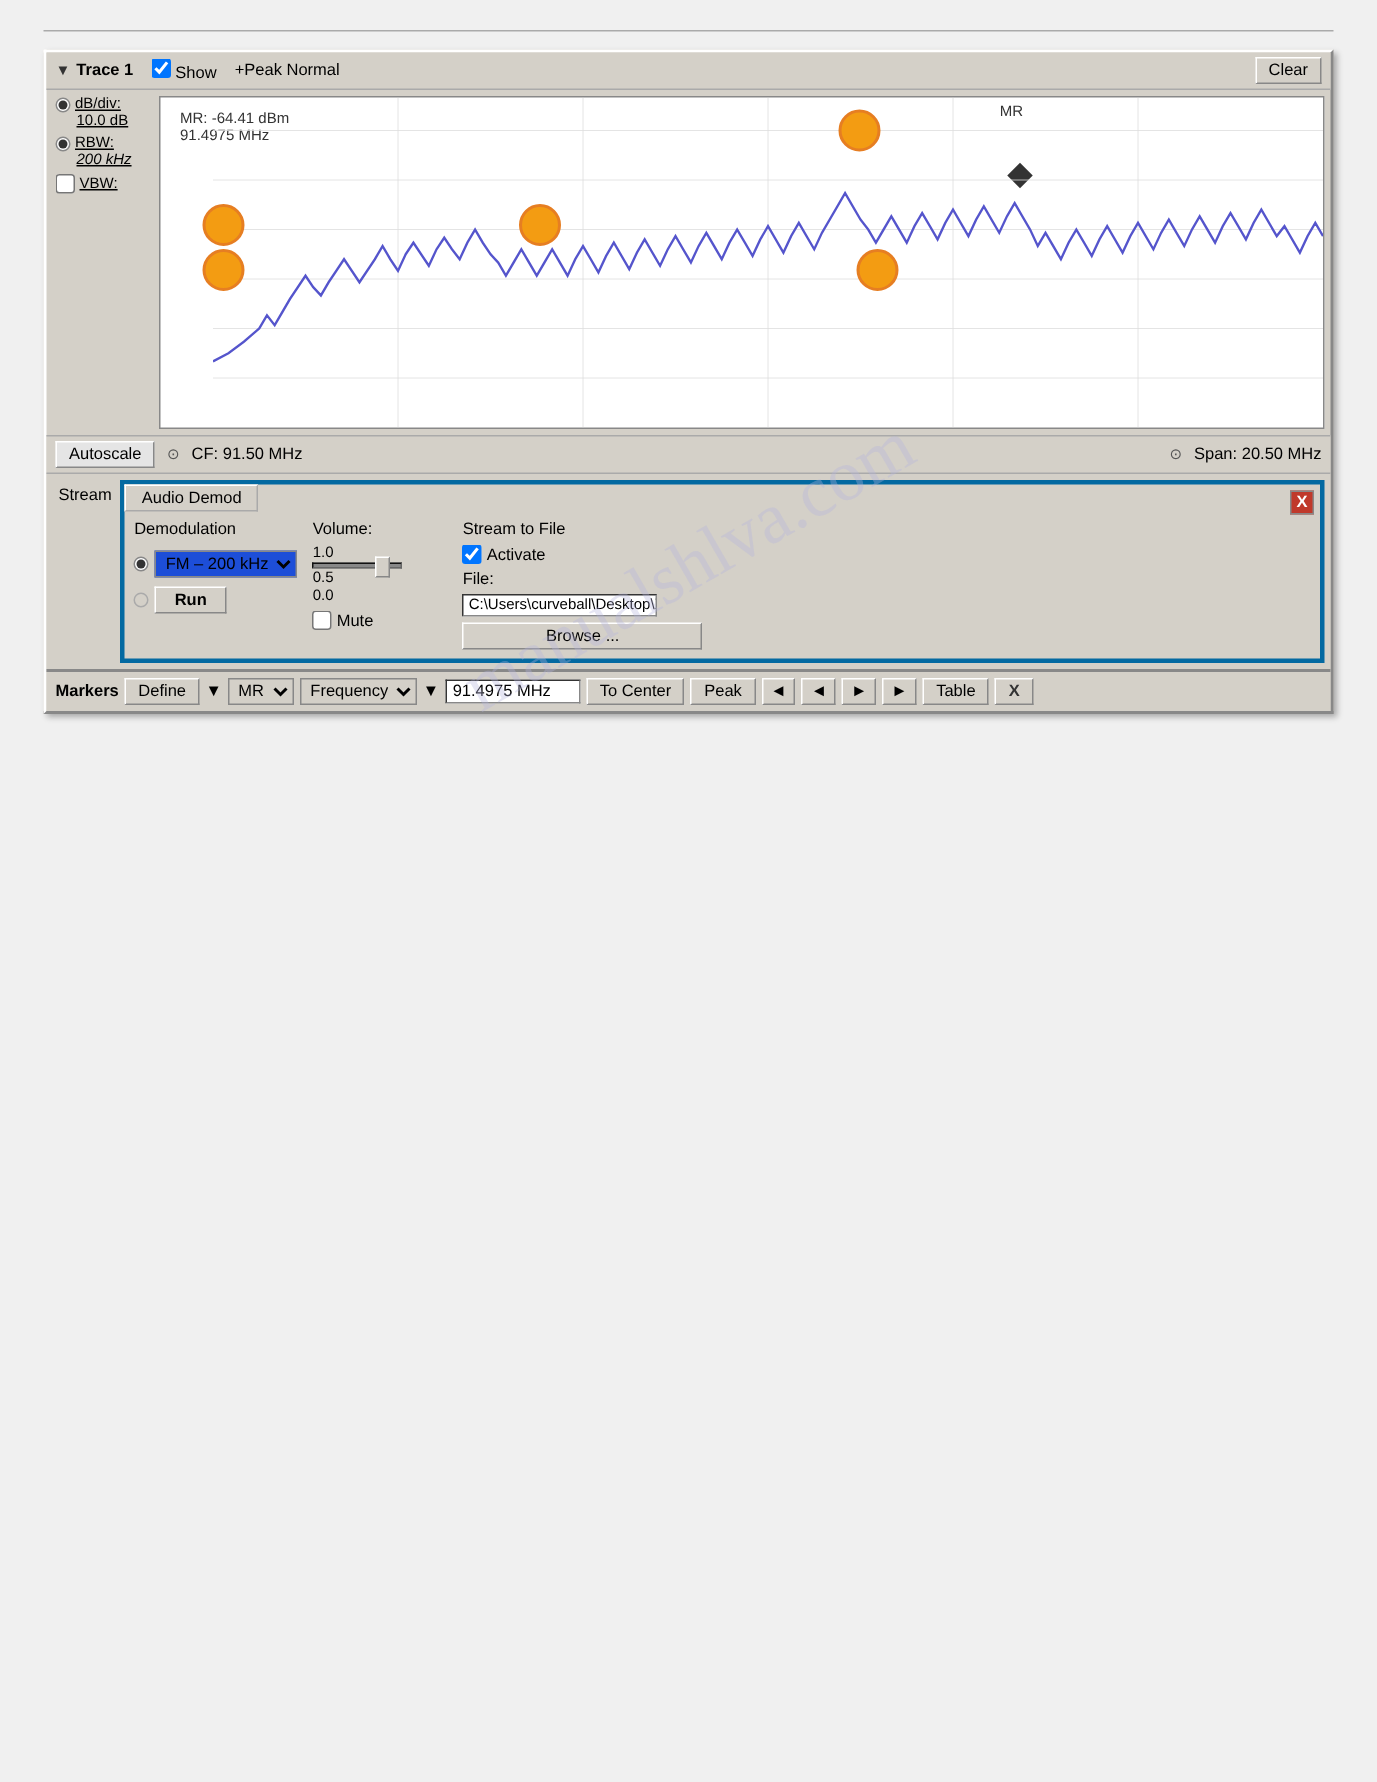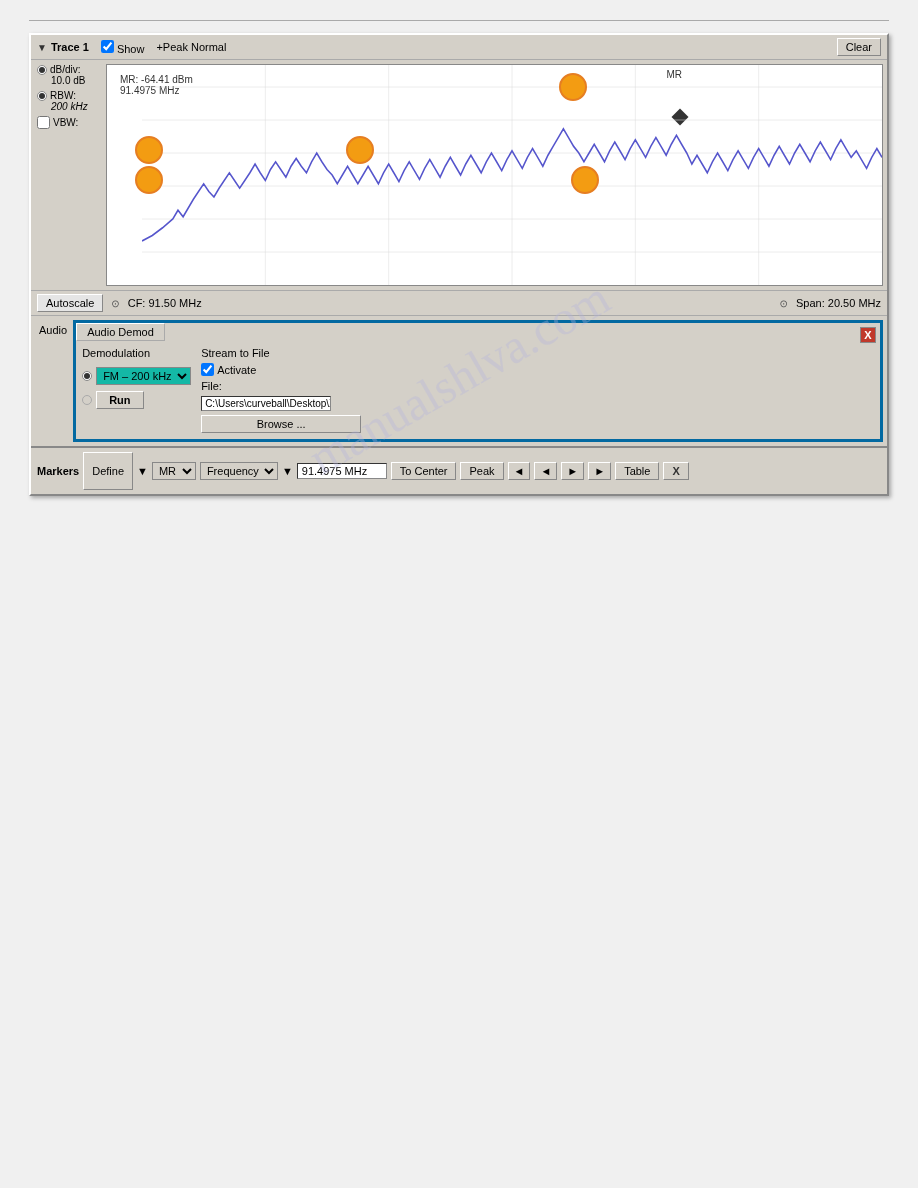--- a/index.html
+++ b/index.html
@@ -96,20 +96,21 @@
       width: 75px;
       display: flex;
       flex-direction: column;
       padding: 4px 6px;
       gap: 4px;
       font-size: 10px;
     }
     .left-item {
       display: flex;
       flex-direction: column;
+      text-decoration: underline;
     }
     .radio-row {
       display: flex;
       align-items: center;
       gap: 3px;
     }
     .radio-dot {
       width: 10px; height: 10px;
       border-radius: 50%;
       background: #fff;
@@ -231,21 +232,21 @@
       font-size: 11px;
       margin-bottom: 2px;
     }
     .demod-row {
       display: flex;
       align-items: center;
       gap: 4px;
     }
     .demod-select {
       font-size: 11px;
-      background: #14b8a6;
+      background: #1d4ed8;
       border: 1px solid #888;
       padding: 1px 2px;
     }
     .run-btn {
       background: #d4d0c8;
       border: 1px solid #888;
       border-top: 1px solid #fff;
       border-left: 1px solid #fff;
       padding: 2px 12px;
       cursor: pointer;
@@ -355,21 +356,21 @@
       background: #d4d0c8;
       gap: 4px;
       flex-wrap: nowrap;
     }
     .markers-label { font-size: 11px; font-weight: bold; }
     .define-btn {
       background: #d4d0c8;
       border: 1px solid #888;
       border-top: 1px solid #fff;
       border-left: 1px solid #fff;
-      padding: 12px 8px;
+      padding: 2px 8px;
       cursor: pointer;
       font-size: 11px;
     }
     .markers-select {
       font-size: 11px;
       background: #d4d0c8;
       border: 1px solid #888;
       padding: 1px 2px;
     }
     .freq-select {
@@ -504,21 +505,21 @@
 
     <div class="cf-span-bar">
       <button class="autoscale-btn">Autoscale</button>
       <span class="dial-icon">⊙</span>
       <span class="cf-text">CF: 91.50 MHz</span>
       <span class="dial-icon">⊙</span>
       <span class="span-text">Span: 20.50 MHz</span>
     </div>
 
     <div class="audio-section">
-      <div class="audio-label">Audio</div>
+      <div class="audio-label">Stream</div>
 
       <div class="audio-panel">
         <div style="display:flex; align-items:flex-start;">
           <div class="audio-panel-tab">Audio Demod</div>
         </div>
         <div class="audio-content">
 
           <div class="demod-section">
             <div class="demod-title">Demodulation</div>
             <div class="demod-row">
@@ -529,20 +530,35 @@
                 <option>USB</option>
                 <option>LSB</option>
               </select>
             </div>
             <div class="demod-row">
               <div class="radio-dot" style="background:#d4d0c8; border-color:#aaa;"></div>
               <button class="run-btn">Run</button>
             </div>
           </div>
 
+          <div class="volume-section">
+            <span class="volume-title">Volume:</span>
+            <div class="volume-slider-wrapper">
+              <span style="font-size:10px;">1.0</span>
+              <div class="slider-track">
+                <div class="slider-thumb"></div>
+              </div>
+              <span style="font-size:10px;">0.5</span>
+              <span style="font-size:10px;">0.0</span>
+            </div>
+            <div class="mute-row">
+              <input type="checkbox" style="">
+              <span>Mute</span>
+            </div>
+          </div>
 
           <div class="stream-section">
             <span class="stream-title">Stream to File</span>
             <div class="activate-row">
               <input type="checkbox" checked="" style="">
               <span>Activate</span>
             </div>
             <div class="file-row">
               <span>File:</span>
             </div>

